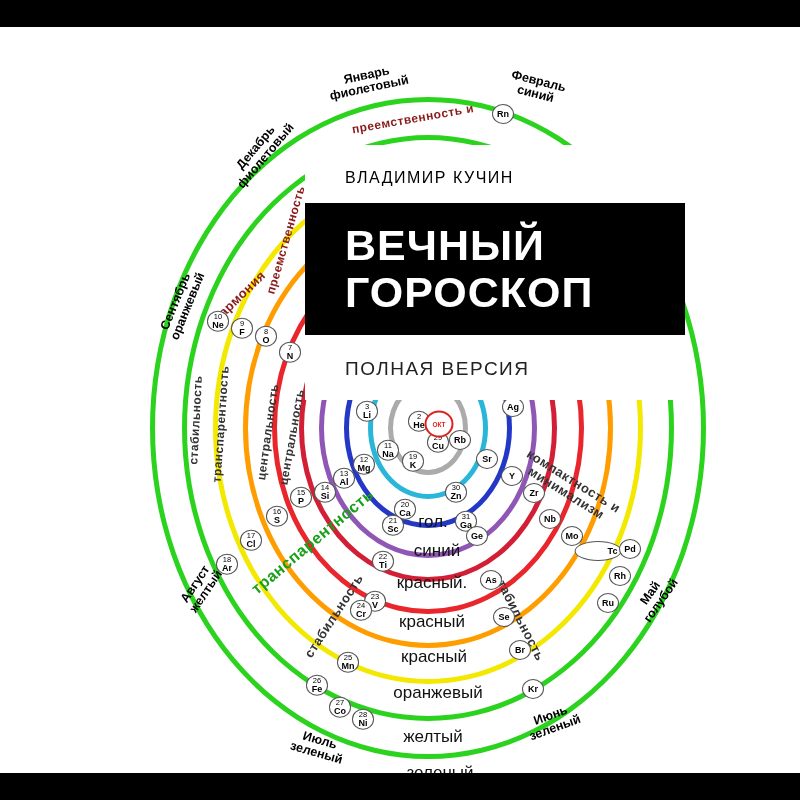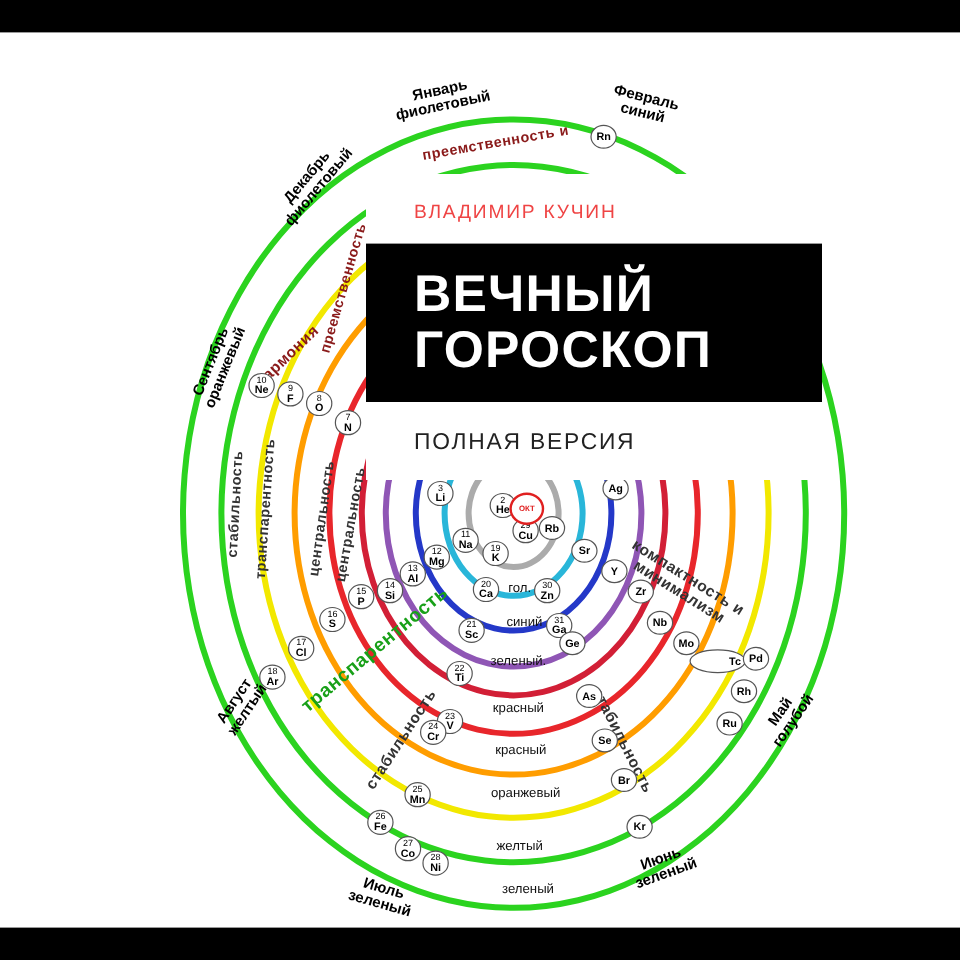--- a/index.html
+++ b/index.html
@@ -10,36 +10,36 @@
   .bar-bottom{bottom:0;height:27px;}
 
   
   #diagram{position:absolute;inset:0;}
   .ring{position:absolute;border-radius:50%;border:5px solid #000;box-sizing:border-box;z-index:1;}
   .rotlabel{position:absolute;z-index:2;transform:translate(-50%,-50%) rotate(var(--r,0deg));
             white-space:nowrap;font-weight:bold;text-align:center;line-height:1.05;}
   .month{z-index:4;font-size:12.5px;color:#000;}
   .ringword{letter-spacing:.5px;}
   .colorlabel{position:absolute;z-index:3;transform:translate(-50%,-50%);
-              font-size:11px;color:#111;white-space:nowrap;}
+              font-size:17px;color:#111;white-space:nowrap;margin-top:32px;}
   .node{position:absolute;z-index:3;transform:translate(-50%,-50%);
         background:#fff;border:1px solid #555;border-radius:50%;
         min-width:22px;min-height:20px;padding:1px 3px;box-sizing:border-box;
         display:flex;flex-direction:column;align-items:center;justify-content:center;
         font-size:8px;line-height:1;color:#000;}
   .node .n{font-size:7.5px;}
   .node .s{font-weight:bold;font-size:9px;}
   .okt{position:absolute;z-index:5;transform:translate(-50%,-50%);
        width:25px;height:23px;border:2.5px solid #e02020;border-radius:50%;background:#fff;
        color:#e02020;font-size:6.5px;font-weight:bold;
        display:flex;align-items:center;justify-content:center;}
 
   
   .panel{position:absolute;left:305px;top:145px;width:380px;height:255px;background:#fff;z-index:10;}
-  .author{position:absolute;left:40px;top:24px;font-size:16px;letter-spacing:1.5px;color:#ef4444;}
+  .author{position:absolute;left:40px;top:24px;font-size:16px;letter-spacing:1.5px;color:#000000;}
   .titleblock{position:absolute;left:0;top:58px;width:100%;height:132px;background:#000;color:#fff;
               display:flex;flex-direction:column;justify-content:center;
               padding-left:40px;box-sizing:border-box;}
   .titleblock .t{font-size:43px;font-weight:bold;line-height:1.1;letter-spacing:1px;}
   .subtitle{position:absolute;left:40px;bottom:20px;font-size:19px;letter-spacing:1.5px;color:#222;}
 </style>
 </head>
 <body>
 
 <div class="cover">
@@ -69,21 +69,21 @@
         <div class="rotlabel ringword" style="left: 292px; top: 437px; --r: -80deg; color: rgb(51, 51, 51); font-size: 12px;">центральность</div>
         <div class="rotlabel ringword" style="left: 313px; top: 542px; --r: -40deg; color: rgb(24, 160, 24); font-size: 16px;">транспарентность</div>
         <div class="rotlabel ringword" style="left: 334px; top: 616px; --r: -57deg; color: rgb(51, 51, 51); font-size: 13px;">стабильность</div>
         <div class="rotlabel ringword" style="left: 519px; top: 617px; --r: 63deg; color: rgb(51, 51, 51); font-size: 13px;">стабильность</div>
         <div class="rotlabel ringword" style="left: 570px; top: 487px; --r: 32deg; color: rgb(51, 51, 51); font-size: 13px;">
           <div>компактность и</div>
           <div>минимализм</div>
         </div>
         <div class="colorlabel" style="left: 433px; top: 490px;">гол.</div>
         <div class="colorlabel" style="left: 437px; top: 519px;">синий</div>
-        <div class="colorlabel" style="left: 432px; top: 551px;">зеленый.</div>
+        <div class="colorlabel" style="left: 432px; top: 551px;">красный.</div>
         <div class="colorlabel" style="left: 432px; top: 590px;">красный</div>
         <div class="colorlabel" style="left: 434px; top: 625px;">красный</div>
         <div class="colorlabel" style="left: 438px; top: 661px;">оранжевый</div>
         <div class="colorlabel" style="left: 433px; top: 705px;">желтый</div>
         <div class="colorlabel" style="left: 440px; top: 741px;">зеленый</div>
       </div>
     <div id="nodes-layer">
         <div class="node" style="left: 218px; top: 321px;">
           <span class="n">10</span>
           <span class="s">Ne</span>
@@ -141,21 +141,21 @@
           <span class="s">S</span>
         </div>
         <div class="node" style="left: 251px; top: 540px;">
           <span class="n">17</span>
           <span class="s">Cl</span>
         </div>
         <div class="node" style="left: 227px; top: 564px;">
           <span class="n">18</span>
           <span class="s">Ar</span>
         </div>
-        <div class="node" style="left: 405px; top: 491px;">
+        <div class="node" style="left: 405px; top: 509px;">
           <span class="n">20</span>
           <span class="s">Ca</span>
         </div>
         <div class="node" style="left: 456px; top: 492px;">
           <span class="n">30</span>
           <span class="s">Zn</span>
         </div>
         <div class="node" style="left: 393px; top: 525px;">
           <span class="n">21</span>
           <span class="s">Sc</span>

